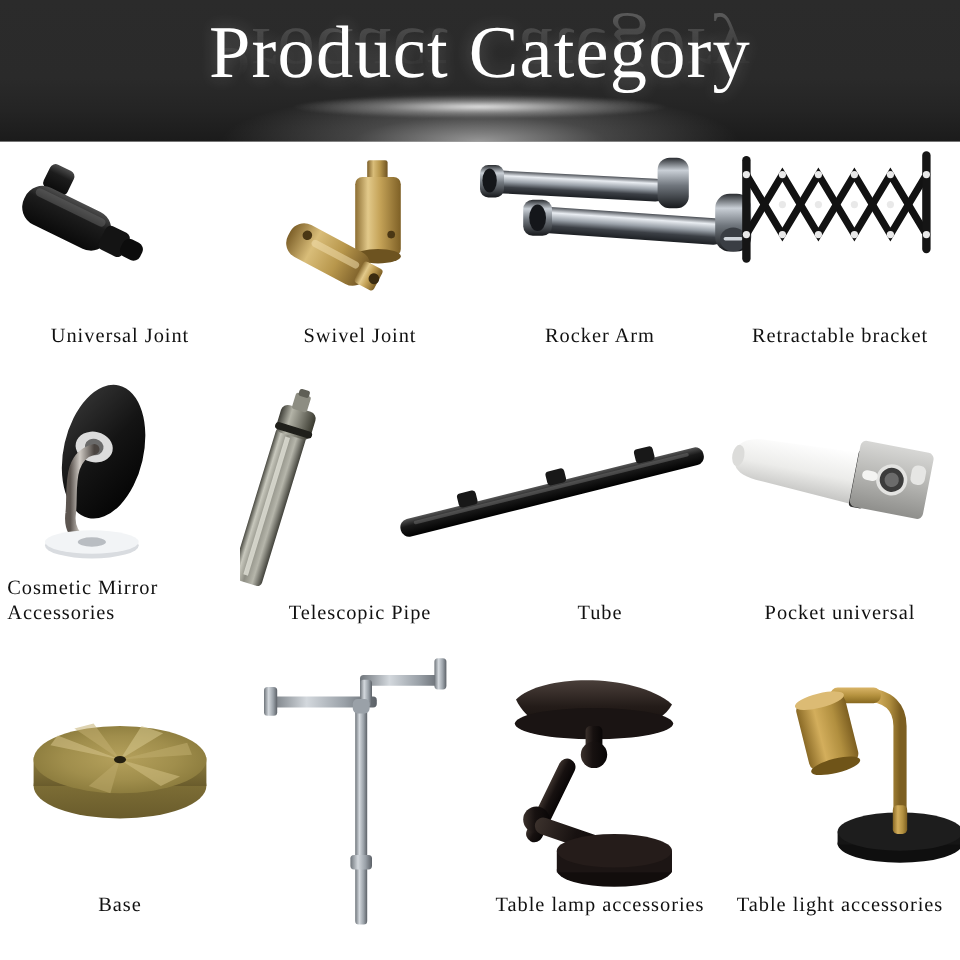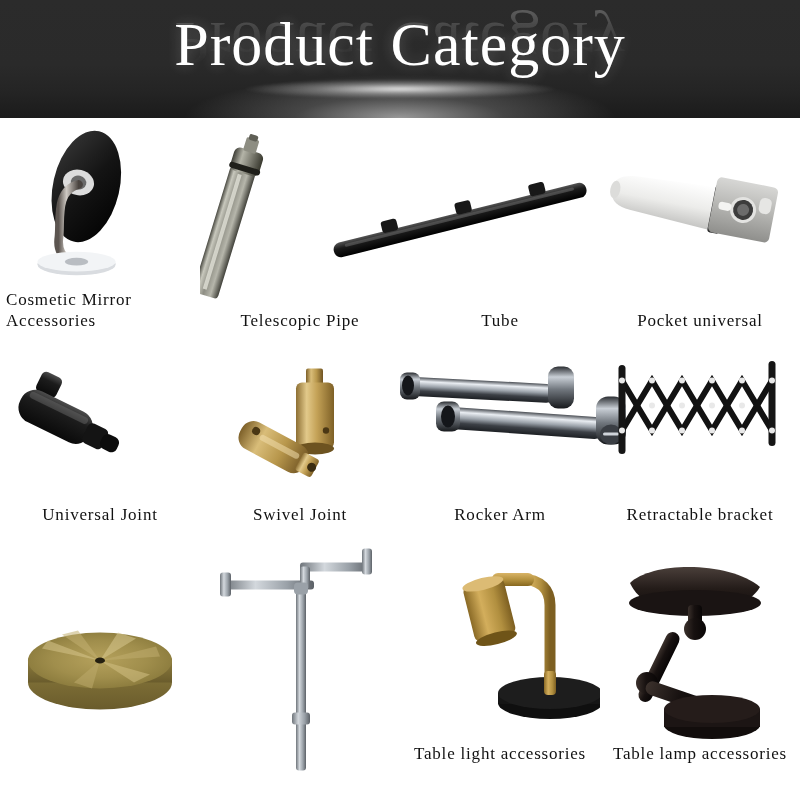--- a/index.html
+++ b/index.html
@@ -66,135 +66,20 @@
 
 <div class="page">
 
   <div class="header">
     <div class="header-title">Product Category</div>
     <div class="header-title-reflection">Product Category</div>
     <div class="glow"></div>
   </div>
 
   <div class="grid">
-
-    <div class="row row-2 r2">
-
-      <div class="cell">
-        <div class="thumb">
-          <svg class="art" viewBox="0 0 200 175">
-            <defs>
-              <linearGradient id="mirb" x1="0" y1="0" x2="1" y2="1">
-                <stop offset="0%" stop-color="#3a3a3a"></stop>
-                  <stop offset="50%" stop-color="#141414"></stop>
-                <stop offset="100%" stop-color="#000000"></stop>
-              </linearGradient>
-              <linearGradient id="gnk" x1="0" y1="0" x2="1" y2="0">
-                <stop offset="0%" stop-color="#5c5550"></stop>
-                  <stop offset="40%" stop-color="#cfcac4"></stop>
-                <stop offset="100%" stop-color="#4a4440"></stop>
-              </linearGradient>
-            </defs>
-            <ellipse cx="86" cy="70" rx="34" ry="58" fill="url(#mirb)" transform="rotate(13 86 70)"></ellipse>
-            <ellipse cx="78" cy="66" rx="16" ry="13" fill="#dcdcdc" transform="rotate(13 78 66)"></ellipse>
-            <ellipse cx="78" cy="66" rx="8" ry="7" fill="#6a6a6a" transform="rotate(13 78 66)"></ellipse>
-            <path d="M78 68 C54 74 60 104 58 122 C56 136 62 142 70 148" stroke="url(#gnk)" stroke-width="9" fill="none" stroke-linecap="round"></path>
-            <ellipse cx="76" cy="150" rx="40" ry="11" fill="#d9dce0"></ellipse>
-            <ellipse cx="76" cy="147" rx="40" ry="10" fill="#f2f4f6"></ellipse>
-            <ellipse cx="76" cy="147" rx="12" ry="4" fill="#b9bdc2"></ellipse>
-          </svg>
-        </div>
-        <div class="caption two-line"><span>Cosmetic Mirror</span><br><span>Accessories</span></div>
-      </div>
-
-      <div class="cell">
-        <div class="thumb">
-          <svg class="art" viewBox="0 0 200 175">
-            <defs>
-              <linearGradient id="tel1" x1="0" y1="0" x2="1" y2="0">
-                <stop offset="0%" stop-color="#4a4a42"></stop>
-                  <stop offset="18%" stop-color="#c8c8bd"></stop>
-                <stop offset="42%" stop-color="#8e8e84"></stop>
-                  <stop offset="70%" stop-color="#b6b6ab"></stop>
-                <stop offset="100%" stop-color="#41413a"></stop>
-              </linearGradient>
-              <linearGradient id="tel2" x1="0" y1="0" x2="1" y2="0">
-                <stop offset="0%" stop-color="#3e3e37"></stop>
-                  <stop offset="30%" stop-color="#b4b4a8"></stop>
-                <stop offset="100%" stop-color="#39392f"></stop>
-              </linearGradient>
-            </defs>
-            <g transform="translate(38,16) rotate(17)">
-              <rect x="0" y="24" width="26" height="132" rx="4" fill="url(#tel1)"></rect>
-              <rect x="9" y="30" width="4" height="120" fill="#ecece2" opacity="0.7"></rect>
-              <rect x="-1" y="4" width="30" height="24" rx="6" fill="url(#tel2)"></rect>
-              <rect x="-2" y="20" width="32" height="6" rx="3" fill="#1f1f1a"></rect>
-              <rect x="7" y="-8" width="13" height="14" rx="2" fill="#8d8d82"></rect>
-              <rect x="9" y="-12" width="9" height="6" rx="2" fill="#5f5f56"></rect>
-            </g>
-          </svg>
-        </div>
-        <div class="caption">Telescopic Pipe</div>
-      </div>
-
-      <div class="cell">
-        <div class="thumb">
-          <svg class="art" viewBox="0 0 200 175" style="overflow:visible">
-            <defs>
-              <linearGradient id="tbk" x1="0" y1="0" x2="0" y2="1">
-                <stop offset="0%" stop-color="#555555"></stop>
-                  <stop offset="40%" stop-color="#1a1a1a"></stop>
-                <stop offset="100%" stop-color="#000000"></stop>
-              </linearGradient>
-            </defs>
-            <g transform="rotate(-14 100 80)">
-              <rect x="-72" y="76" width="260" height="15" rx="7" fill="url(#tbk)"></rect>
-              <rect x="-20" y="66" width="16" height="12" rx="3" fill="#181818"></rect>
-              <rect x="56" y="66" width="16" height="12" rx="3" fill="#181818"></rect>
-              <rect x="132" y="66" width="16" height="12" rx="3" fill="#181818"></rect>
-              <rect x="-60" y="79" width="236" height="3" rx="1.5" fill="#6e6e6e" opacity="0.5"></rect>
-            </g>
-          </svg>
-        </div>
-        <div class="caption">Tube</div>
-      </div>
-
-      <div class="cell">
-        <div class="thumb">
-          <svg class="art" viewBox="0 0 200 175">
-            <defs>
-              <linearGradient id="pw" x1="0" y1="0" x2="0" y2="1">
-                <stop offset="0%" stop-color="#ffffff"></stop>
-                  <stop offset="55%" stop-color="#ececea"></stop>
-                <stop offset="100%" stop-color="#c4c4c2"></stop>
-              </linearGradient>
-              <linearGradient id="plate" x1="0" y1="0" x2="0" y2="1">
-                <stop offset="0%" stop-color="#d7d7d5"></stop>
-                  <stop offset="45%" stop-color="#b9b9b6"></stop>
-                <stop offset="100%" stop-color="#8f8f8c"></stop>
-              </linearGradient>
-            </defs>
-            <g transform="translate(12,38) rotate(11)">
-              <path d="M6 20 C6 12 14 8 26 7 L112 2 L112 46 L26 41 C14 40 6 36 6 28 Z" fill="url(#pw)"></path>
-              <ellipse cx="8" cy="24" rx="5" ry="9" fill="#dcdcda"></ellipse>
-              <rect x="106" y="0" width="12" height="48" rx="3" fill="#2b2b2b"></rect>
-            </g>
-            <g transform="translate(118,50) rotate(11)">
-              <rect x="0" y="0" width="62" height="56" rx="5" fill="url(#plate)"></rect>
-              <circle cx="31" cy="28" r="13" fill="#e3e3e1"></circle>
-              <circle cx="31" cy="28" r="10" fill="#3c3c3c"></circle>
-              <circle cx="31" cy="28" r="6" fill="#6b6b6b"></circle>
-              <rect x="6" y="24" width="13" height="8" rx="4" fill="#f4f4f2"></rect>
-              <rect x="46" y="12" width="12" height="16" rx="5" fill="#e6e6e4"></rect>
-            </g>
-          </svg>
-        </div>
-        <div class="caption">Pocket universal</div>
-      </div>
-    </div>
 
     <div class="row row-1 r1">
 
       <div class="cell">
         <div class="thumb">
           <svg class="art" viewBox="0 0 200 140">
             <defs>
               <linearGradient id="blk1" x1="0" y1="0" x2="0" y2="1">
                 <stop offset="0%" stop-color="#4d4d4d"></stop>
                   <stop offset="35%" stop-color="#1c1c1c"></stop>
@@ -318,20 +203,135 @@
                 <circle cx="82" cy="47" r="3"></circle>
               <circle cx="112" cy="47" r="3"></circle>
                 <circle cx="142" cy="47" r="3"></circle>
             </g>
           </svg>
         </div>
         <div class="caption">Retractable bracket</div>
       </div>
     </div>
 
+    <div class="row row-2 r2">
+
+      <div class="cell">
+        <div class="thumb">
+          <svg class="art" viewBox="0 0 200 175">
+            <defs>
+              <linearGradient id="mirb" x1="0" y1="0" x2="1" y2="1">
+                <stop offset="0%" stop-color="#3a3a3a"></stop>
+                  <stop offset="50%" stop-color="#141414"></stop>
+                <stop offset="100%" stop-color="#000000"></stop>
+              </linearGradient>
+              <linearGradient id="gnk" x1="0" y1="0" x2="1" y2="0">
+                <stop offset="0%" stop-color="#5c5550"></stop>
+                  <stop offset="40%" stop-color="#cfcac4"></stop>
+                <stop offset="100%" stop-color="#4a4440"></stop>
+              </linearGradient>
+            </defs>
+            <ellipse cx="86" cy="70" rx="34" ry="58" fill="url(#mirb)" transform="rotate(13 86 70)"></ellipse>
+            <ellipse cx="78" cy="66" rx="16" ry="13" fill="#dcdcdc" transform="rotate(13 78 66)"></ellipse>
+            <ellipse cx="78" cy="66" rx="8" ry="7" fill="#6a6a6a" transform="rotate(13 78 66)"></ellipse>
+            <path d="M78 68 C54 74 60 104 58 122 C56 136 62 142 70 148" stroke="url(#gnk)" stroke-width="9" fill="none" stroke-linecap="round"></path>
+            <ellipse cx="76" cy="150" rx="40" ry="11" fill="#d9dce0"></ellipse>
+            <ellipse cx="76" cy="147" rx="40" ry="10" fill="#f2f4f6"></ellipse>
+            <ellipse cx="76" cy="147" rx="12" ry="4" fill="#b9bdc2"></ellipse>
+          </svg>
+        </div>
+        <div class="caption two-line"><span>Cosmetic Mirror</span><br><span>Accessories</span></div>
+      </div>
+
+      <div class="cell">
+        <div class="thumb">
+          <svg class="art" viewBox="0 0 200 175">
+            <defs>
+              <linearGradient id="tel1" x1="0" y1="0" x2="1" y2="0">
+                <stop offset="0%" stop-color="#4a4a42"></stop>
+                  <stop offset="18%" stop-color="#c8c8bd"></stop>
+                <stop offset="42%" stop-color="#8e8e84"></stop>
+                  <stop offset="70%" stop-color="#b6b6ab"></stop>
+                <stop offset="100%" stop-color="#41413a"></stop>
+              </linearGradient>
+              <linearGradient id="tel2" x1="0" y1="0" x2="1" y2="0">
+                <stop offset="0%" stop-color="#3e3e37"></stop>
+                  <stop offset="30%" stop-color="#b4b4a8"></stop>
+                <stop offset="100%" stop-color="#39392f"></stop>
+              </linearGradient>
+            </defs>
+            <g transform="translate(38,16) rotate(17)">
+              <rect x="0" y="24" width="26" height="132" rx="4" fill="url(#tel1)"></rect>
+              <rect x="9" y="30" width="4" height="120" fill="#ecece2" opacity="0.7"></rect>
+              <rect x="-1" y="4" width="30" height="24" rx="6" fill="url(#tel2)"></rect>
+              <rect x="-2" y="20" width="32" height="6" rx="3" fill="#1f1f1a"></rect>
+              <rect x="7" y="-8" width="13" height="14" rx="2" fill="#8d8d82"></rect>
+              <rect x="9" y="-12" width="9" height="6" rx="2" fill="#5f5f56"></rect>
+            </g>
+          </svg>
+        </div>
+        <div class="caption">Telescopic Pipe</div>
+      </div>
+
+      <div class="cell">
+        <div class="thumb">
+          <svg class="art" viewBox="0 0 200 175" style="overflow:visible">
+            <defs>
+              <linearGradient id="tbk" x1="0" y1="0" x2="0" y2="1">
+                <stop offset="0%" stop-color="#555555"></stop>
+                  <stop offset="40%" stop-color="#1a1a1a"></stop>
+                <stop offset="100%" stop-color="#000000"></stop>
+              </linearGradient>
+            </defs>
+            <g transform="rotate(-14 100 80)">
+              <rect x="-72" y="76" width="260" height="15" rx="7" fill="url(#tbk)"></rect>
+              <rect x="-20" y="66" width="16" height="12" rx="3" fill="#181818"></rect>
+              <rect x="56" y="66" width="16" height="12" rx="3" fill="#181818"></rect>
+              <rect x="132" y="66" width="16" height="12" rx="3" fill="#181818"></rect>
+              <rect x="-60" y="79" width="236" height="3" rx="1.5" fill="#6e6e6e" opacity="0.5"></rect>
+            </g>
+          </svg>
+        </div>
+        <div class="caption">Tube</div>
+      </div>
+
+      <div class="cell">
+        <div class="thumb">
+          <svg class="art" viewBox="0 0 200 175">
+            <defs>
+              <linearGradient id="pw" x1="0" y1="0" x2="0" y2="1">
+                <stop offset="0%" stop-color="#ffffff"></stop>
+                  <stop offset="55%" stop-color="#ececea"></stop>
+                <stop offset="100%" stop-color="#c4c4c2"></stop>
+              </linearGradient>
+              <linearGradient id="plate" x1="0" y1="0" x2="0" y2="1">
+                <stop offset="0%" stop-color="#d7d7d5"></stop>
+                  <stop offset="45%" stop-color="#b9b9b6"></stop>
+                <stop offset="100%" stop-color="#8f8f8c"></stop>
+              </linearGradient>
+            </defs>
+            <g transform="translate(12,38) rotate(11)">
+              <path d="M6 20 C6 12 14 8 26 7 L112 2 L112 46 L26 41 C14 40 6 36 6 28 Z" fill="url(#pw)"></path>
+              <ellipse cx="8" cy="24" rx="5" ry="9" fill="#dcdcda"></ellipse>
+              <rect x="106" y="0" width="12" height="48" rx="3" fill="#2b2b2b"></rect>
+            </g>
+            <g transform="translate(118,50) rotate(11)">
+              <rect x="0" y="0" width="62" height="56" rx="5" fill="url(#plate)"></rect>
+              <circle cx="31" cy="28" r="13" fill="#e3e3e1"></circle>
+              <circle cx="31" cy="28" r="10" fill="#3c3c3c"></circle>
+              <circle cx="31" cy="28" r="6" fill="#6b6b6b"></circle>
+              <rect x="6" y="24" width="13" height="8" rx="4" fill="#f4f4f2"></rect>
+              <rect x="46" y="12" width="12" height="16" rx="5" fill="#e6e6e4"></rect>
+            </g>
+          </svg>
+        </div>
+        <div class="caption">Pocket universal</div>
+      </div>
+    </div>
+
     <div class="row row-3 r3">
 
       <div class="cell">
         <div class="thumb">
           <svg class="art" viewBox="0 0 200 200">
             <defs>
               <radialGradient id="brush" cx="50%" cy="48%" r="55%">
                 <stop offset="0%" stop-color="#b5a15c"></stop>
                   <stop offset="60%" stop-color="#a08e4c"></stop>
                 <stop offset="100%" stop-color="#8a7a3c"></stop>
@@ -348,20 +348,21 @@
               <path d="M100 90 L42 78 L48 70 Z" fill="#d5c48a"></path>
               <path d="M100 90 L62 64 L78 60 Z" fill="#c3b071"></path>
               <path d="M100 90 L118 62 L136 68 Z" fill="#d8c88f"></path>
               <path d="M100 90 L156 76 L160 86 Z" fill="#c0ad6e"></path>
               <path d="M100 90 L150 104 L134 112 Z" fill="#d2c083"></path>
               <path d="M100 90 L92 118 L74 112 Z" fill="#bdaa6b"></path>
             </g>
             <ellipse cx="100" cy="90" rx="5" ry="3" fill="#241f10"></ellipse>
           </svg>
         </div>
+        <div class="caption">Base</div>
       </div>
 
       <div class="cell">
         <div class="thumb">
           <svg class="art" viewBox="0 0 200 220" style="overflow:visible">
             <defs>
               <linearGradient id="pole" x1="0" y1="0" x2="1" y2="0">
                 <stop offset="0%" stop-color="#6f757b"></stop>
                   <stop offset="35%" stop-color="#d3d8dd"></stop>
                 <stop offset="70%" stop-color="#9aa1a8"></stop>
@@ -371,52 +372,20 @@
             <rect x="96" y="26" width="10" height="184" rx="3" fill="url(#pole)"></rect>
             <rect x="92" y="152" width="18" height="12" rx="3" fill="url(#pole)"></rect>
             <rect x="24" y="20" width="90" height="9" rx="3" fill="url(#pole)"></rect>
             <rect x="100" y="2" width="70" height="9" rx="3" fill="url(#pole)"></rect>
             <rect x="100" y="6" width="10" height="22" rx="3" fill="url(#pole)"></rect>
             <rect x="20" y="12" width="11" height="24" rx="3" fill="url(#pole)"></rect>
             <rect x="162" y="-12" width="10" height="26" rx="3" fill="url(#pole)"></rect>
             <rect x="94" y="22" width="14" height="12" rx="4" fill="#9aa1a8"></rect>
           </svg>
         </div>
-      </div>
-
-      <div class="cell">
-        <div class="thumb">
-          <svg class="art" viewBox="0 0 200 200">
-            <defs>
-              <linearGradient id="gold1" x1="0" y1="0" x2="1" y2="0">
-                <stop offset="0%" stop-color="#8a6a26"></stop>
-                  <stop offset="35%" stop-color="#d3ae5c"></stop>
-                <stop offset="70%" stop-color="#b18f3f"></stop>
-                  <stop offset="100%" stop-color="#7d5f21"></stop>
-              </linearGradient>
-              <linearGradient id="gold2" x1="0" y1="0" x2="0" y2="1">
-                <stop offset="0%" stop-color="#d9b467"></stop>
-                  <stop offset="50%" stop-color="#b5923f"></stop>
-                <stop offset="100%" stop-color="#87681f"></stop>
-              </linearGradient>
-            </defs>
-            <path d="M120 36 C142 36 150 48 150 62 L150 150" stroke="url(#gold1)" stroke-width="11" fill="none" stroke-linecap="round"></path>
-            <rect x="92" y="30" width="42" height="13" rx="6" fill="url(#gold2)"></rect>
-            <g transform="translate(62,44) rotate(-14)">
-              <rect x="0" y="0" width="42" height="58" rx="7" fill="url(#gold1)"></rect>
-              <ellipse cx="21" cy="58" rx="21" ry="6" fill="#6f5418"></ellipse>
-              <ellipse cx="21" cy="2" rx="21" ry="6" fill="#dcbb74"></ellipse>
-            </g>
-            <ellipse cx="150" cy="160" rx="52" ry="16" fill="#0f0f0f"></ellipse>
-            <rect x="98" y="150" width="104" height="11" fill="#151515"></rect>
-            <ellipse cx="150" cy="150" rx="52" ry="16" fill="#1d1d1d"></ellipse>
-            <rect x="144" y="128" width="12" height="24" rx="4" fill="url(#gold1)"></rect>
-          </svg>
-        </div>
-        <div class="caption">Table light accessories</div>
       </div>
 
       <div class="cell">
         <div class="thumb">
           <svg class="art" viewBox="0 0 200 200">
             <defs>
               <linearGradient id="dark1" x1="0" y1="0" x2="0" y2="1">
                 <stop offset="0%" stop-color="#4a3f3a"></stop>
                   <stop offset="45%" stop-color="#241c19"></stop>
                 <stop offset="100%" stop-color="#0d0908"></stop>
@@ -435,15 +404,47 @@
             <circle cx="47" cy="140" r="11" fill="url(#dark2)"></circle>
             <rect x="46" y="136" width="78" height="14" rx="7" fill="url(#dark2)" transform="rotate(19 46 143)"></rect>
             <circle cx="122" cy="166" r="11" fill="url(#dark2)"></circle>
             <ellipse cx="112" cy="182" rx="48" ry="14" fill="#120d0c"></ellipse>
             <rect x="64" y="166" width="96" height="18" fill="#1c1514"></rect>
             <ellipse cx="112" cy="166" rx="48" ry="14" fill="#251c1a"></ellipse>
           </svg>
         </div>
         <div class="caption">Table lamp accessories</div>
       </div>
+
+      <div class="cell">
+        <div class="thumb">
+          <svg class="art" viewBox="0 0 200 200">
+            <defs>
+              <linearGradient id="gold1" x1="0" y1="0" x2="1" y2="0">
+                <stop offset="0%" stop-color="#8a6a26"></stop>
+                  <stop offset="35%" stop-color="#d3ae5c"></stop>
+                <stop offset="70%" stop-color="#b18f3f"></stop>
+                  <stop offset="100%" stop-color="#7d5f21"></stop>
+              </linearGradient>
+              <linearGradient id="gold2" x1="0" y1="0" x2="0" y2="1">
+                <stop offset="0%" stop-color="#d9b467"></stop>
+                  <stop offset="50%" stop-color="#b5923f"></stop>
+                <stop offset="100%" stop-color="#87681f"></stop>
+              </linearGradient>
+            </defs>
+            <path d="M120 36 C142 36 150 48 150 62 L150 150" stroke="url(#gold1)" stroke-width="11" fill="none" stroke-linecap="round"></path>
+            <rect x="92" y="30" width="42" height="13" rx="6" fill="url(#gold2)"></rect>
+            <g transform="translate(62,44) rotate(-14)">
+              <rect x="0" y="0" width="42" height="58" rx="7" fill="url(#gold1)"></rect>
+              <ellipse cx="21" cy="58" rx="21" ry="6" fill="#6f5418"></ellipse>
+              <ellipse cx="21" cy="2" rx="21" ry="6" fill="#dcbb74"></ellipse>
+            </g>
+            <ellipse cx="150" cy="160" rx="52" ry="16" fill="#0f0f0f"></ellipse>
+            <rect x="98" y="150" width="104" height="11" fill="#151515"></rect>
+            <ellipse cx="150" cy="150" rx="52" ry="16" fill="#1d1d1d"></ellipse>
+            <rect x="144" y="128" width="12" height="24" rx="4" fill="url(#gold1)"></rect>
+          </svg>
+        </div>
+        <div class="caption">Table light accessories</div>
+      </div>
     </div>
   </div>
 </div>
 
 </body></html>

